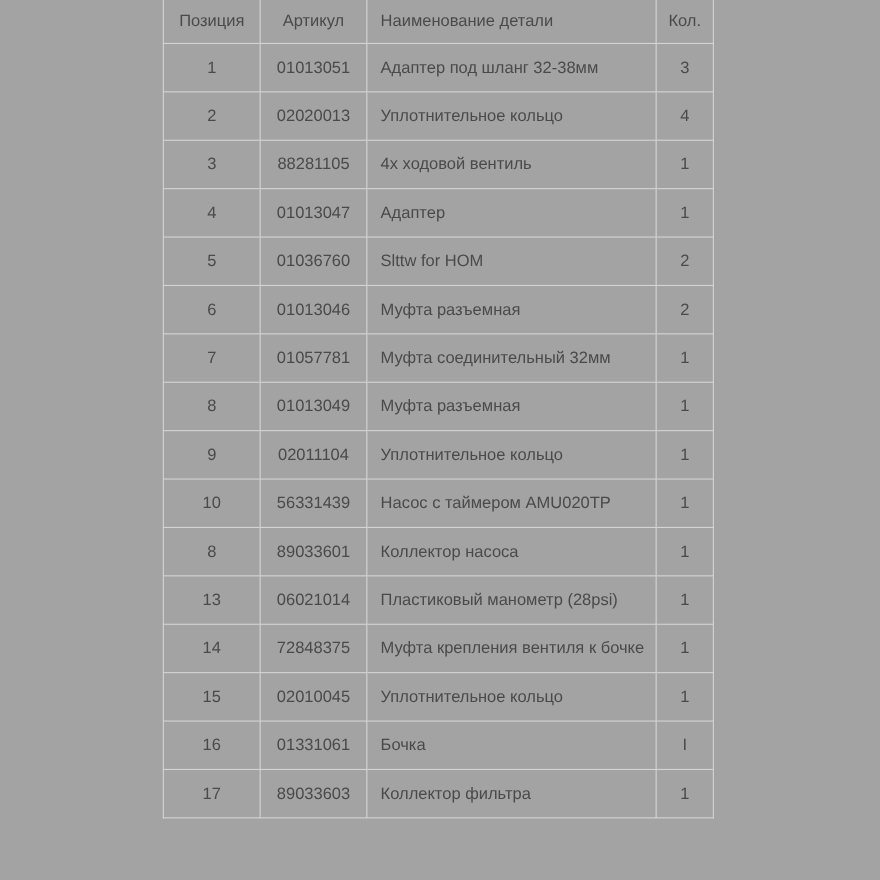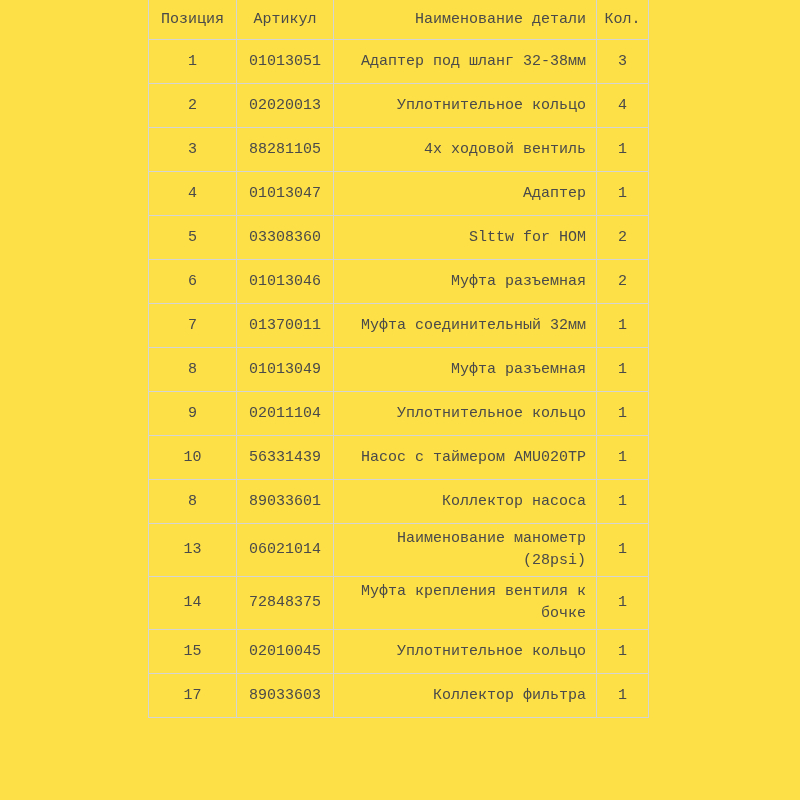--- a/index.html
+++ b/index.html
@@ -5,22 +5,22 @@
   html, body {
     margin: 0;
     padding: 0;
     background: #ffffff;
   }
   .page {
     position: relative;
     width: 800px;
     height: 800px;
     overflow: hidden;
-    background: #fde047;
-    font-family: Liberation Mono, monospace;
+    background: #a3a3a3;
+    font-family: Liberation Sans, sans-serif;
   }
   table.parts {
     position: absolute;
     left: 148px;
     top: 0;
     width: 500px;
     border-collapse: collapse;
     table-layout: fixed;
     color: #4a4a4a;
     font-size: 15px;
@@ -42,21 +42,21 @@
   }
   table.parts th {
     border-top: none;
     height: 31px;
   }
   table.parts td {
     height: 35px;
   }
   table.parts th.col-name,
   table.parts td.col-name {
-    text-align: right;
+    text-align: left;
     padding-left: 12px;
     padding-right: 10px;
   }
 </style>
 </head>
 <body>
 
 <div class="page">
   <table class="parts">
     <colgroup>
@@ -93,33 +93,33 @@
           <td class="col-qty">1</td>
         </tr>
         <tr>
           <td class="col-position">4</td>
           <td class="col-article">01013047</td>
           <td class="col-name">Адаптер</td>
           <td class="col-qty">1</td>
         </tr>
         <tr>
           <td class="col-position">5</td>
-          <td class="col-article">03308360</td>
+          <td class="col-article">01036760</td>
           <td class="col-name">Slttw for HOM</td>
           <td class="col-qty">2</td>
         </tr>
         <tr>
           <td class="col-position">6</td>
           <td class="col-article">01013046</td>
           <td class="col-name">Муфта разъемная</td>
           <td class="col-qty">2</td>
         </tr>
         <tr>
           <td class="col-position">7</td>
-          <td class="col-article">01370011</td>
+          <td class="col-article">01057781</td>
           <td class="col-name">Муфта соединительный 32мм</td>
           <td class="col-qty">1</td>
         </tr>
         <tr>
           <td class="col-position">8</td>
           <td class="col-article">01013049</td>
           <td class="col-name">Муфта разъемная</td>
           <td class="col-qty">1</td>
         </tr>
         <tr>
@@ -136,36 +136,42 @@
         </tr>
         <tr>
           <td class="col-position">8</td>
           <td class="col-article">89033601</td>
           <td class="col-name">Коллектор насоса</td>
           <td class="col-qty">1</td>
         </tr>
         <tr>
           <td class="col-position">13</td>
           <td class="col-article">06021014</td>
-          <td class="col-name">Наименование манометр (28psi)</td>
+          <td class="col-name">Пластиковый манометр (28psi)</td>
           <td class="col-qty">1</td>
         </tr>
         <tr>
           <td class="col-position">14</td>
           <td class="col-article">72848375</td>
           <td class="col-name">Муфта крепления вентиля к бочке</td>
           <td class="col-qty">1</td>
         </tr>
         <tr>
           <td class="col-position">15</td>
           <td class="col-article">02010045</td>
           <td class="col-name">Уплотнительное кольцо</td>
           <td class="col-qty">1</td>
         </tr>
         <tr>
+          <td class="col-position">16</td>
+          <td class="col-article">01331061</td>
+          <td class="col-name">Бочка</td>
+          <td class="col-qty">I</td>
+        </tr>
+        <tr>
           <td class="col-position">17</td>
           <td class="col-article">89033603</td>
           <td class="col-name">Коллектор фильтра</td>
           <td class="col-qty">1</td>
         </tr>
       </tbody>
   </table>
 </div>
 
 </body></html>

